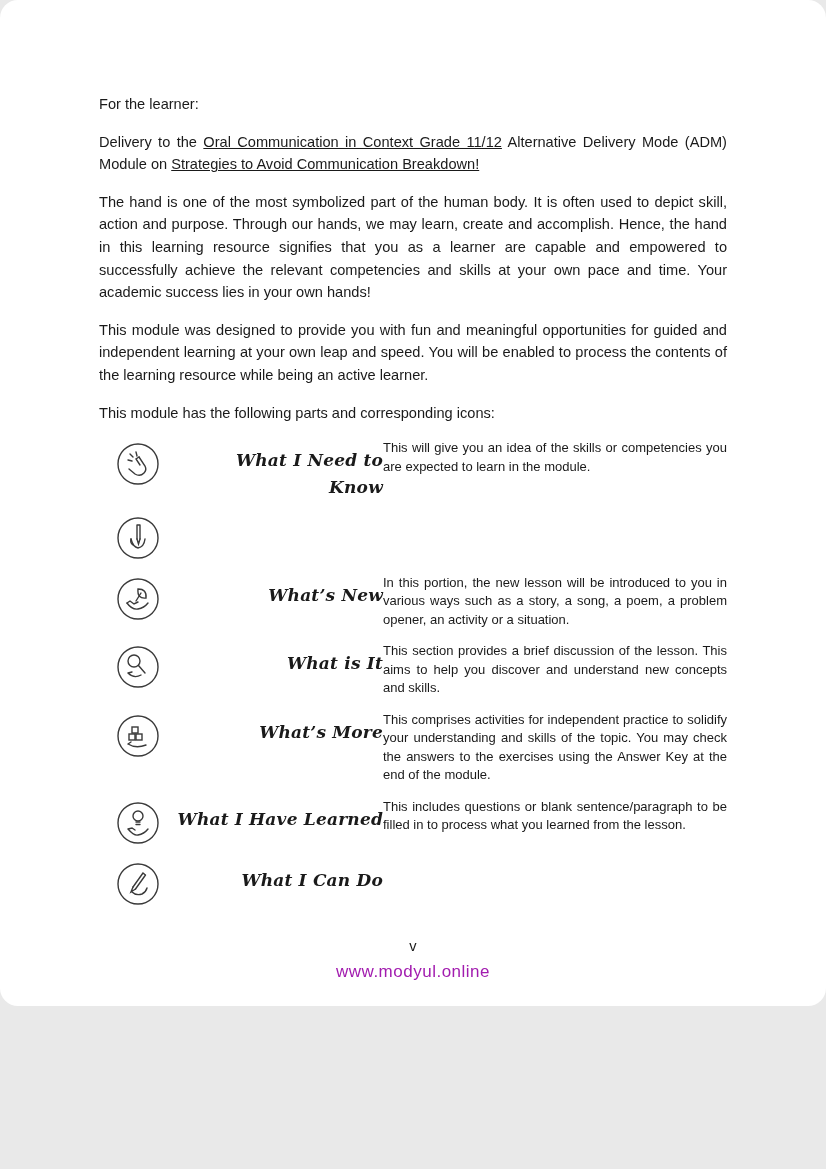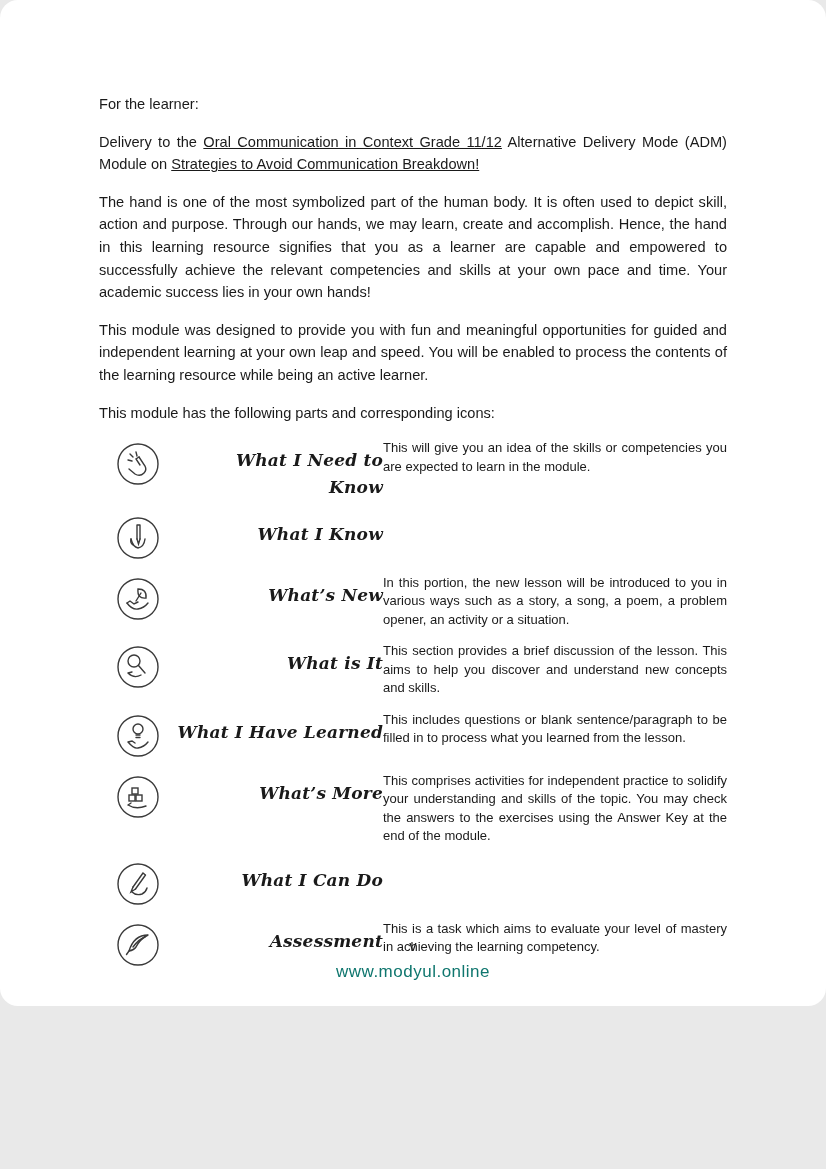--- a/index.html
+++ b/index.html
@@ -79,21 +79,21 @@
     font-size: 14.6px;
     color: #1a1a1a;
   }
   .footer-watermark {
     position: absolute;
     bottom: 24px;
     left: 0;
     width: 100%;
     text-align: center;
     font-size: 17px;
-    color: #0f766e;
+    color: #a21caf;
     letter-spacing: 0.5px;
   }
 </style>
 </head>
 <body>
 
 <div class="page">
 
   <div class="body-text">
 
@@ -129,21 +129,20 @@
           <span>
             <svg width="46" height="46" viewBox="0 0 46 46" fill="none" stroke="#3a3a3a" stroke-width="1.4" stroke-linecap="round">
               <circle cx="23" cy="23" r="20" fill="#fff"></circle>
               <path d="M22 10 v14 M25 10 v14 M22 10 h3"></path>
               <path d="M22 24 l1.5 5 1.5 -5"></path>
               <path d="M16 24 q2 8 7 9 q6 -1 7 -9"></path>
               <path d="M16 24 q-1 4 2 6"></path>
             </svg>
           </span>
         </div>
-        <div class="label-cell">What I Know</div>
       </div>
 
 
       <div class="part-row">
         <div class="icon-cell">
           <span>
             <svg width="46" height="46" viewBox="0 0 46 46" fill="none" stroke="#3a3a3a" stroke-width="1.4" stroke-linecap="round">
               <circle cx="23" cy="23" r="20" fill="#fff"></circle>
               <path d="M23 13 q9 0 8 9 q-9 1 -8 -9 z"></path>
               <path d="M26 17 l-5 8"></path>
@@ -169,74 +168,60 @@
         </div>
         <div class="label-cell">What is It</div>
         <div class="desc-cell">This section provides a brief discussion of the lesson. This aims to help you discover and understand new concepts and skills.</div>
       </div>
 
       <div class="part-row">
         <div class="icon-cell">
           <span>
             <svg width="46" height="46" viewBox="0 0 46 46" fill="none" stroke="#3a3a3a" stroke-width="1.4" stroke-linecap="round">
               <circle cx="23" cy="23" r="20" fill="#fff"></circle>
-              <circle cx="23" cy="16" r="5"></circle>
-              <path d="M21 22 h4 M21 24.5 h4"></path>
-              <path d="M13 29 q6 7 10 6 q6 -1 10 -6 M13 29 l4 -1 3 2"></path>
-            </svg>
-          </span>
-        </div>
-        <div class="label-cell">What I Have Learned</div>
-        <div class="desc-cell">This includes questions or blank sentence/paragraph to be filled in to process what you learned from the lesson.</div>
-      </div>
-
-      <div class="part-row">
-        <div class="icon-cell">
-          <span>
-            <svg width="46" height="46" viewBox="0 0 46 46" fill="none" stroke="#3a3a3a" stroke-width="1.4" stroke-linecap="round">
-              <circle cx="23" cy="23" r="20" fill="#fff"></circle>
               <rect x="17" y="14" width="6" height="6"></rect>
               <rect x="14" y="21" width="6" height="6"></rect>
               <rect x="21" y="21" width="6" height="6"></rect>
               <path d="M13 31 q8 5 18 1 M13 31 l3 -2"></path>
             </svg>
           </span>
         </div>
         <div class="label-cell">What’s More</div>
         <div class="desc-cell">This comprises activities for independent practice to solidify your understanding and skills of the topic. You may check the answers to the exercises using the Answer Key at the end of the module.</div>
       </div>
 
       <div class="part-row">
         <div class="icon-cell">
           <span>
             <svg width="46" height="46" viewBox="0 0 46 46" fill="none" stroke="#3a3a3a" stroke-width="1.4" stroke-linecap="round">
               <circle cx="23" cy="23" r="20" fill="#fff"></circle>
+              <circle cx="23" cy="16" r="5"></circle>
+              <path d="M21 22 h4 M21 24.5 h4"></path>
+              <path d="M13 29 q6 7 10 6 q6 -1 10 -6 M13 29 l4 -1 3 2"></path>
+            </svg>
+          </span>
+        </div>
+        <div class="label-cell">What I Have Learned</div>
+        <div class="desc-cell">This includes questions or blank sentence/paragraph to be filled in to process what you learned from the lesson.</div>
+      </div>
+
+      <div class="part-row">
+        <div class="icon-cell">
+          <span>
+            <svg width="46" height="46" viewBox="0 0 46 46" fill="none" stroke="#3a3a3a" stroke-width="1.4" stroke-linecap="round">
+              <circle cx="23" cy="23" r="20" fill="#fff"></circle>
               <path d="M18 26 L28 12 M20.5 28 L30.5 14 M28 12 l2.5 2"></path>
               <path d="M18 26 l-2 5 4.5 -3"></path>
               <path d="M17 31 q4 4 10 2 q4 -2 5 -6"></path>
             </svg>
           </span>
         </div>
         <div class="label-cell">What I Can Do</div>
       </div>
 
-      <div class="part-row">
-        <div class="icon-cell">
-          <span>
-            <svg width="46" height="46" viewBox="0 0 46 46" fill="none" stroke="#3a3a3a" stroke-width="1.4" stroke-linecap="round" stroke-linejoin="round">
-              <circle cx="23" cy="23" r="20" fill="#fff"></circle>
-              <path d="M14 29 Q19 13 33 13 Q25 17 21 25 Q19 28 14 29 Z"></path>
-              <path d="M14 29 l-2.5 3.5"></path>
-              <path d="M18 25 q6 -8 12 -10"></path>
-            </svg>
-          </span>
-        </div>
-        <div class="label-cell">Assessment</div>
-        <div class="desc-cell">This is a task which aims to evaluate your level of mastery in achieving the learning competency.</div>
-      </div>
 
     </div>
   </div>
 
   <div class="footer-pageno">v</div>
   <div class="footer-watermark">www.modyul.online</div>
 
 </div>
 
 </body></html>

